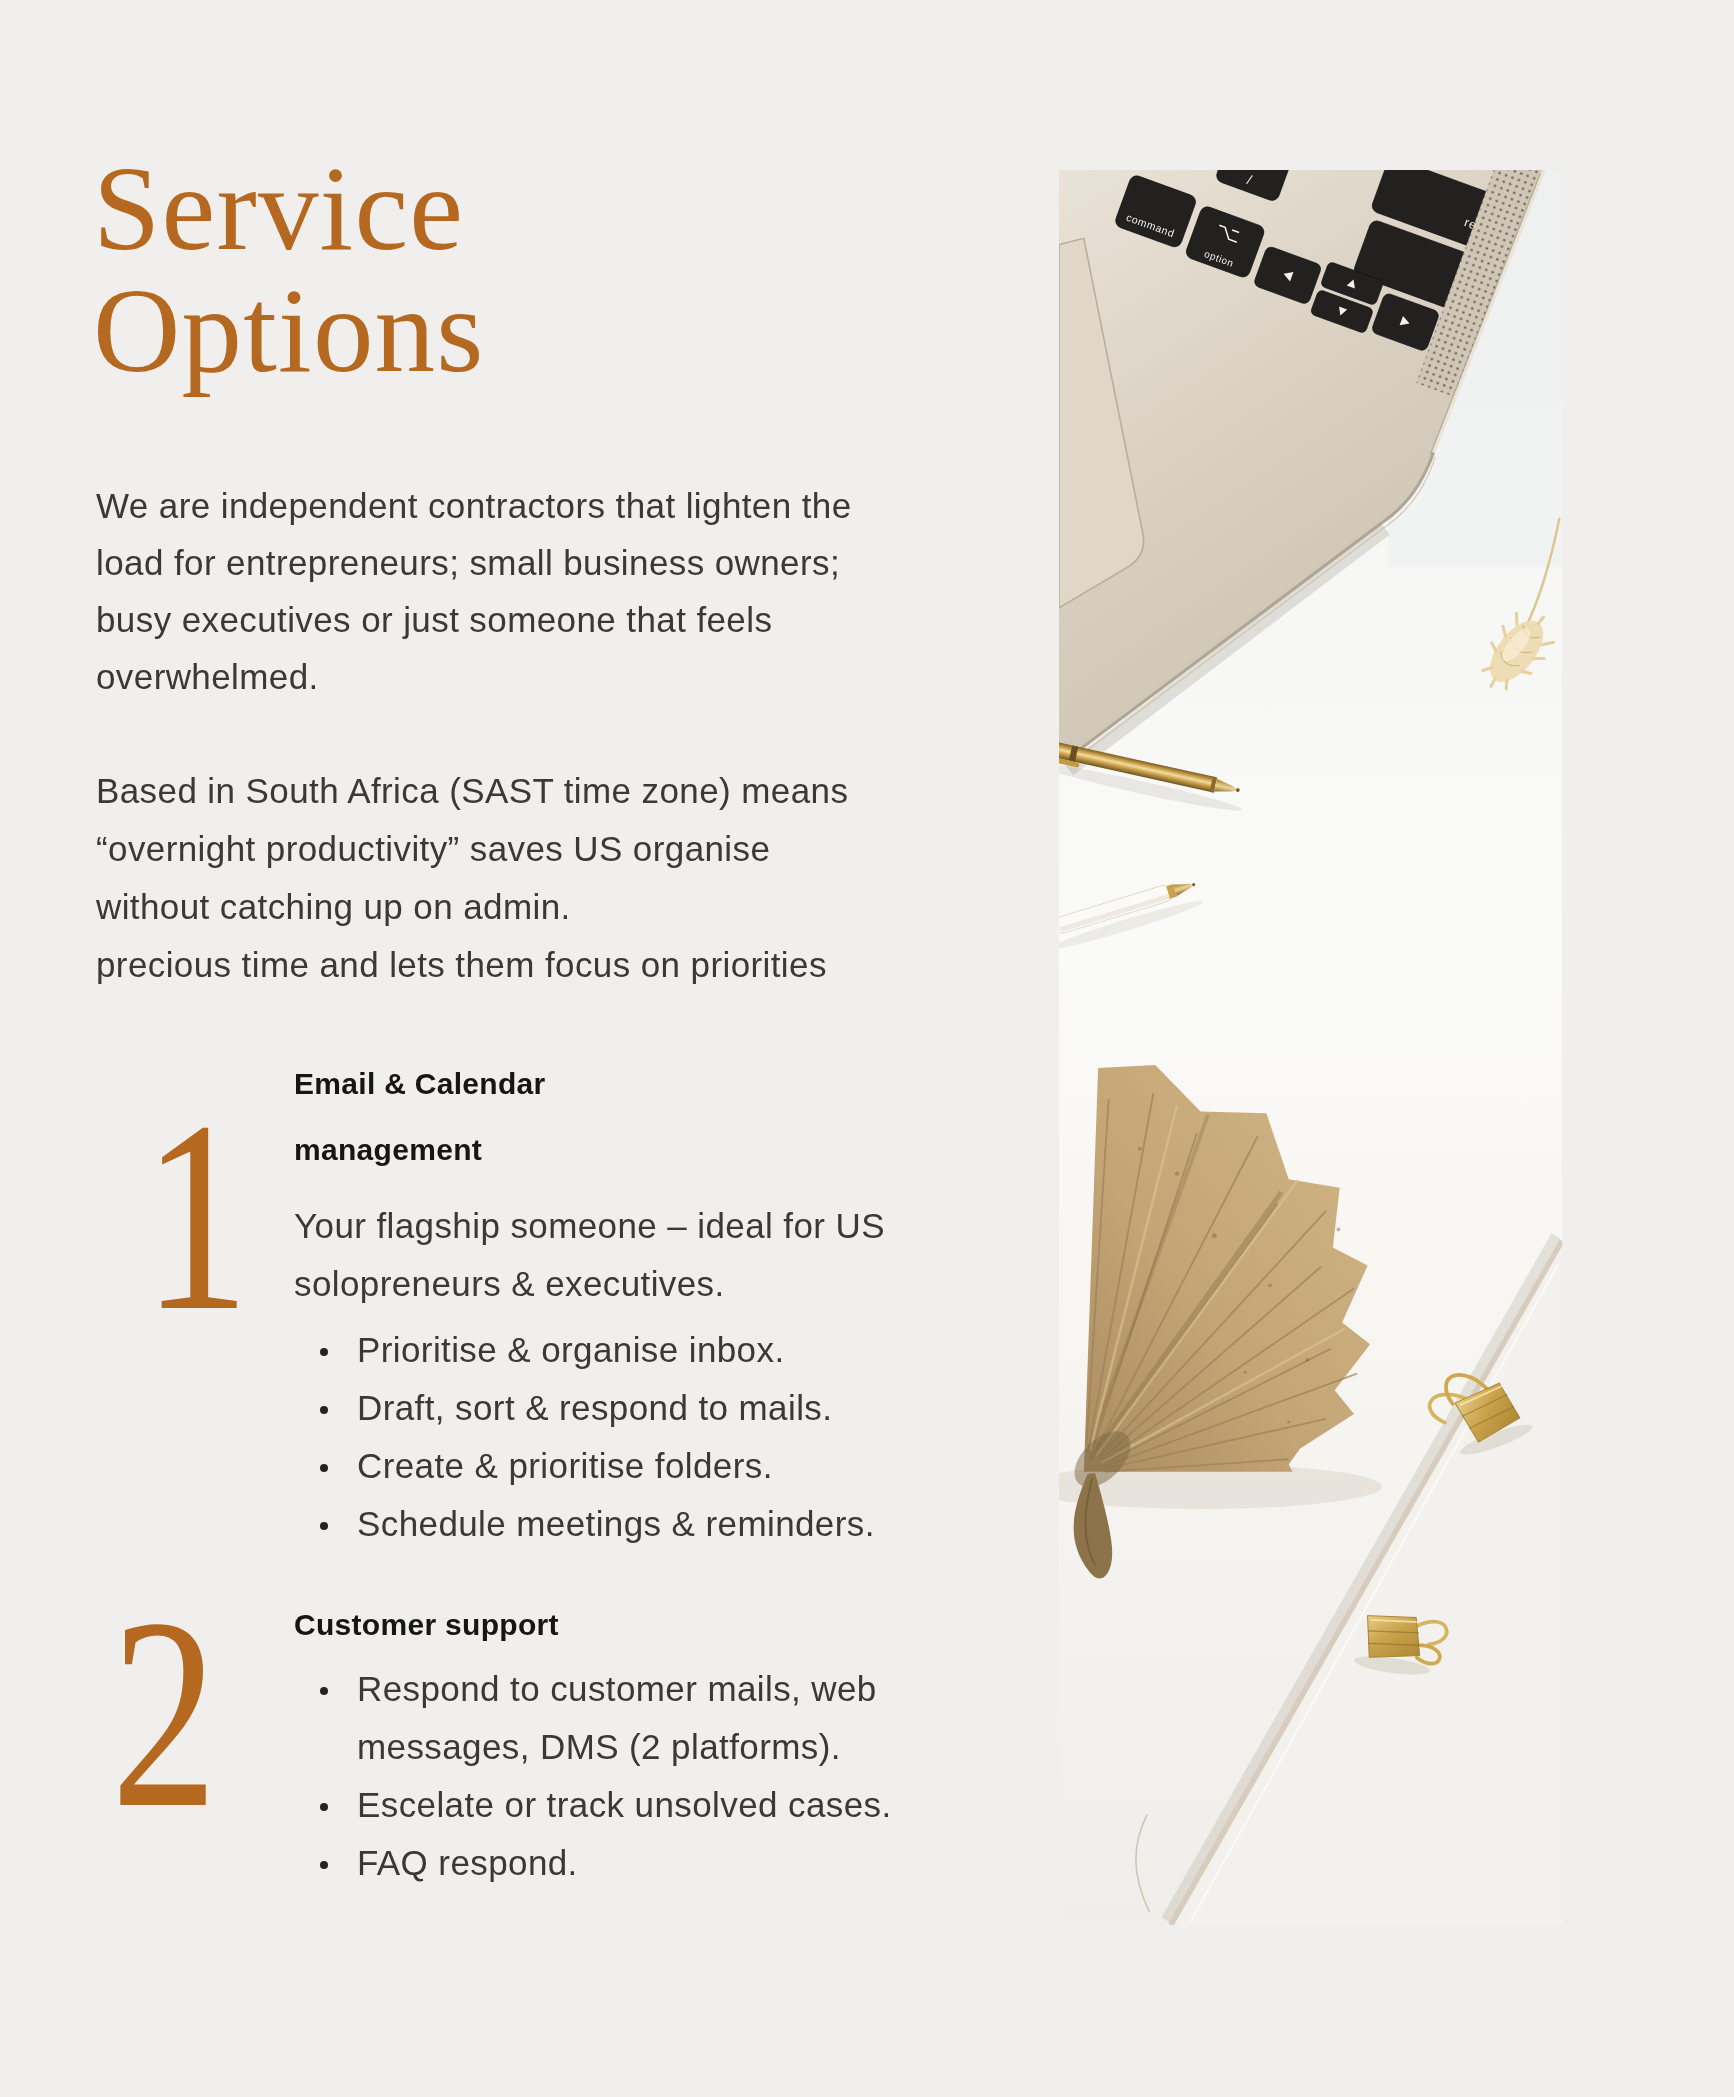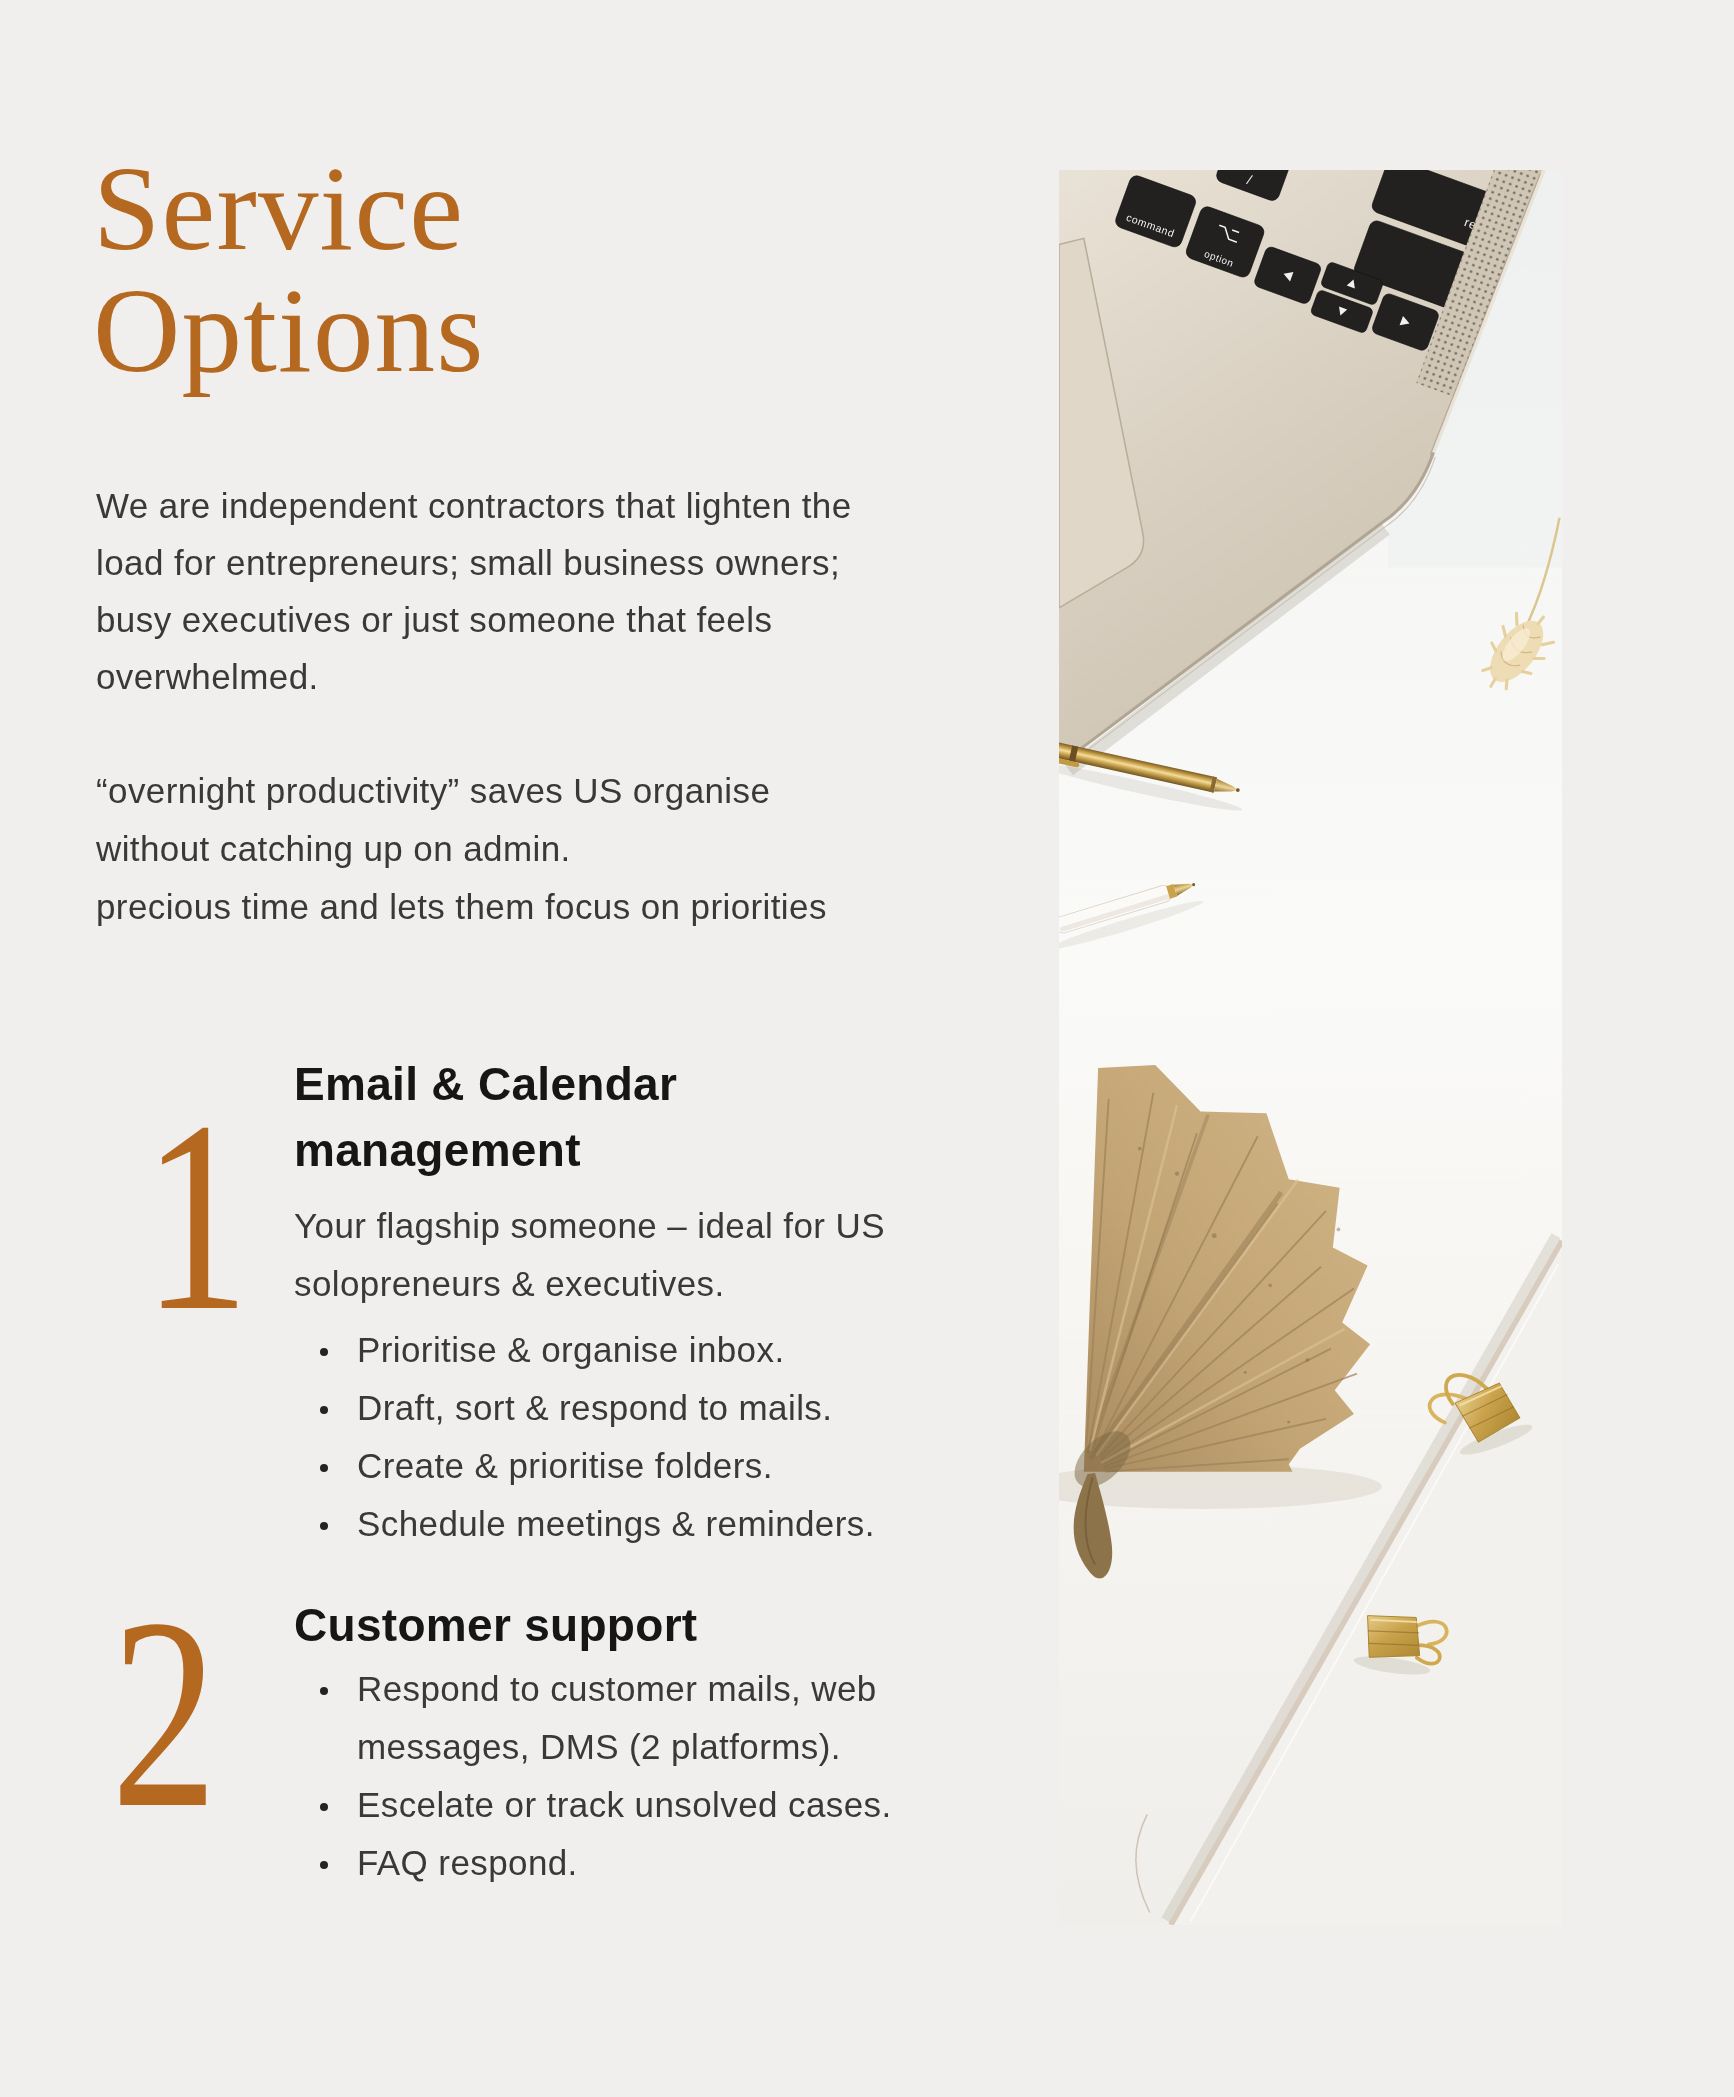--- a/index.html
+++ b/index.html
@@ -33,21 +33,21 @@
     font-size:273px;line-height:273px;
     transform:scaleX(.78);transform-origin:left top;
   }
   .num-1{left:143px;top:1080px;}
   .num-2{left:111px;top:1577px;}
 
   
   .svc{width:882px;}
   .svc-1{left:294px;top:1051px;}
   .svc-2{left:294px;top:1592px;}
-  .svc h2{margin:0;font-size:46px;line-height:66px;letter-spacing:0.3px;color:#161616;}
+  .svc h2{margin:0;font-size:30px;line-height:66px;letter-spacing:0.3px;color:#161616;}
   .svc h2 .line{height:66px;line-height:66px;}
   .svc .desc{margin:0;font-size:35px;letter-spacing:0.4px;}
   .svc .desc .line{height:58px;line-height:58px;}
   .svc-1 .desc{margin-top:13.7px;}
   .svc-2 .desc{margin-top:2.5px;}
   .bullets{list-style:none;margin:0;padding:0;font-size:35px;letter-spacing:0.4px;}
   .svc-1 .bullets{margin-top:8px;}
   .svc-2 .bullets{margin-top:1.9px;}
   .bullets li{position:relative;padding-left:63px;}
   .bullets .line{height:58px;line-height:58px;}
@@ -71,20 +71,21 @@
   </h1>
 
   <div class="abs intro intro-1">
     <div class="line">We are independent contractors that lighten the</div>
     <div class="line">load for entrepreneurs; small business owners;</div>
     <div class="line">busy executives or just someone that feels</div>
     <div class="line">overwhelmed.</div>
   </div>
 
   <div class="abs intro intro-2">
+    <div class="line">Based in South Africa (SAST time zone) means</div>
     <div class="line">“overnight productivity” saves US organise</div>
     <div class="line">without catching up on admin.</div>
     <div class="line">precious time and lets them focus on priorities</div>
   </div>
 
   <div class="abs svc-num num-1">1</div>
 
   <section class="abs svc svc-1">
     <h2>
       <span class="line">Email &amp; Calendar</span><br>

